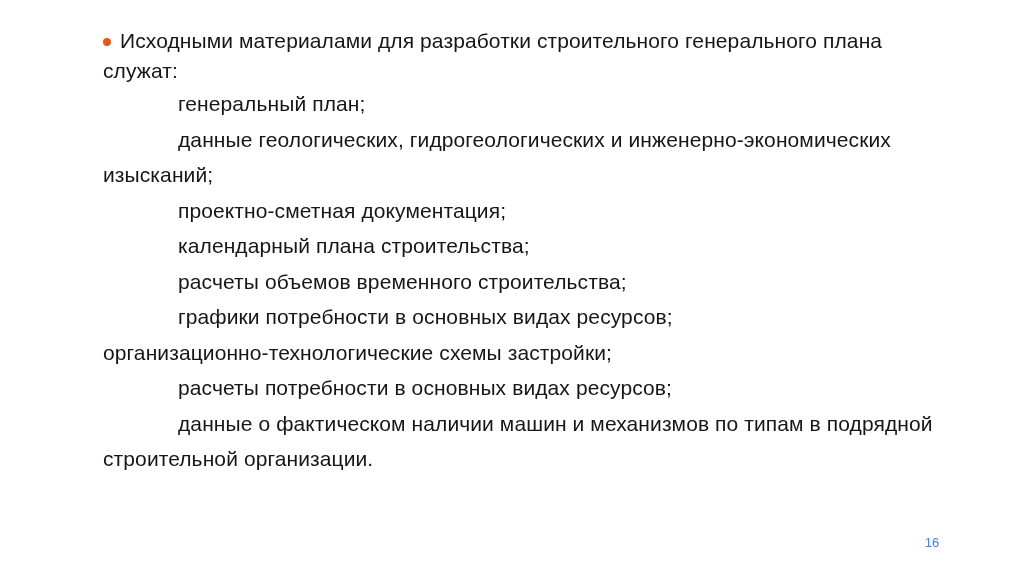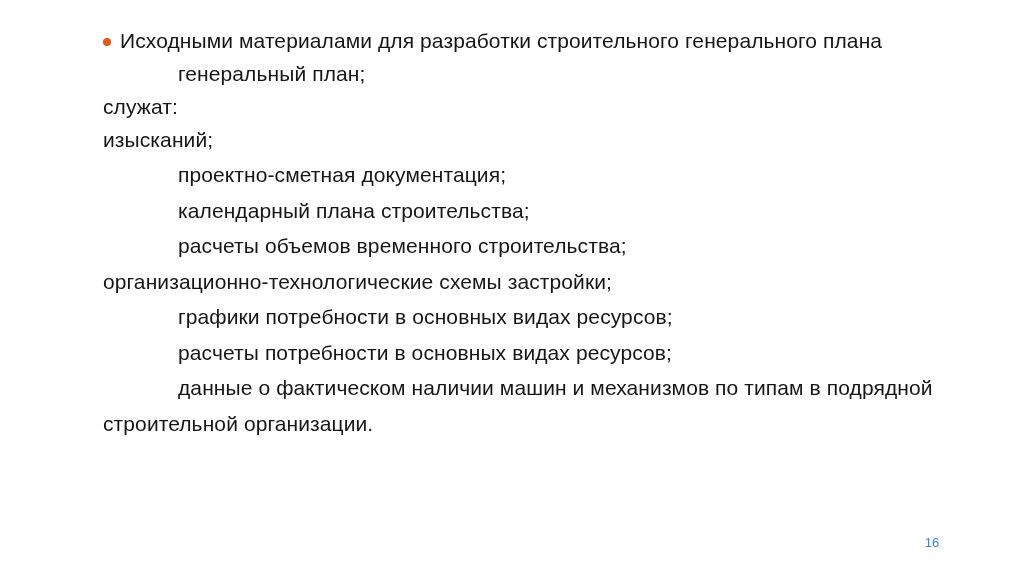--- a/index.html
+++ b/index.html
@@ -55,36 +55,37 @@
   }
 </style>
 </head>
 <body>
 
 <div class="slide">
   <div class="content">
 
     <div class="line line--title"><span class="bullet-dot" style="background:#e2581e;"></span><span>Исходными материалами для разработки строительного генерального плана</span></div>
 
+    <div class="line line--title"><span>служат:</span></div>
+
     <div class="line line--body line--indent"><span>генеральный план;</span></div>
 
-    <div class="line line--title"><span>служат:</span></div>
-
+    <div class="line line--body line--indent"><span>данные геологических, гидрогеологических и инженерно-экономических</span></div>
 
     <div class="line line--body"><span>изысканий;</span></div>
 
     <div class="line line--body line--indent"><span>проектно-сметная документация;</span></div>
 
     <div class="line line--body line--indent"><span>календарный плана строительства;</span></div>
 
     <div class="line line--body line--indent"><span>расчеты объемов временного строительства;</span></div>
 
+    <div class="line line--body line--indent"><span>графики потребности в основных видах ресурсов;</span></div>
+
     <div class="line line--body"><span>организационно-технологические схемы застройки;</span></div>
-
-    <div class="line line--body line--indent"><span>графики потребности в основных видах ресурсов;</span></div>
 
     <div class="line line--body line--indent"><span>расчеты потребности в основных видах ресурсов;</span></div>
 
 
     <div class="line line--body line--indent"><span>данные о фактическом наличии машин и механизмов по типам в подрядной</span></div>
 
     <div class="line line--body"><span>строительной организации.</span></div>
 
   </div>
 

